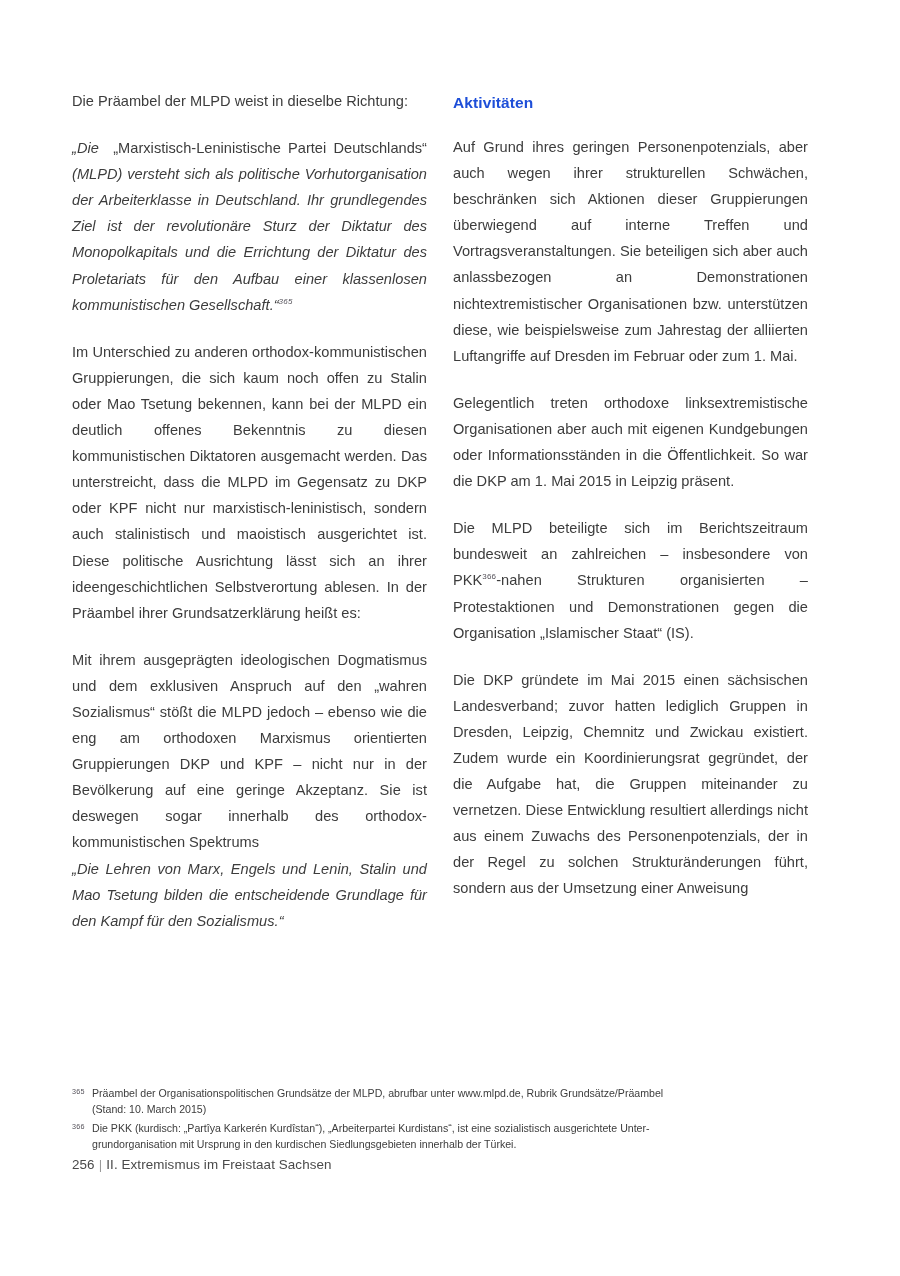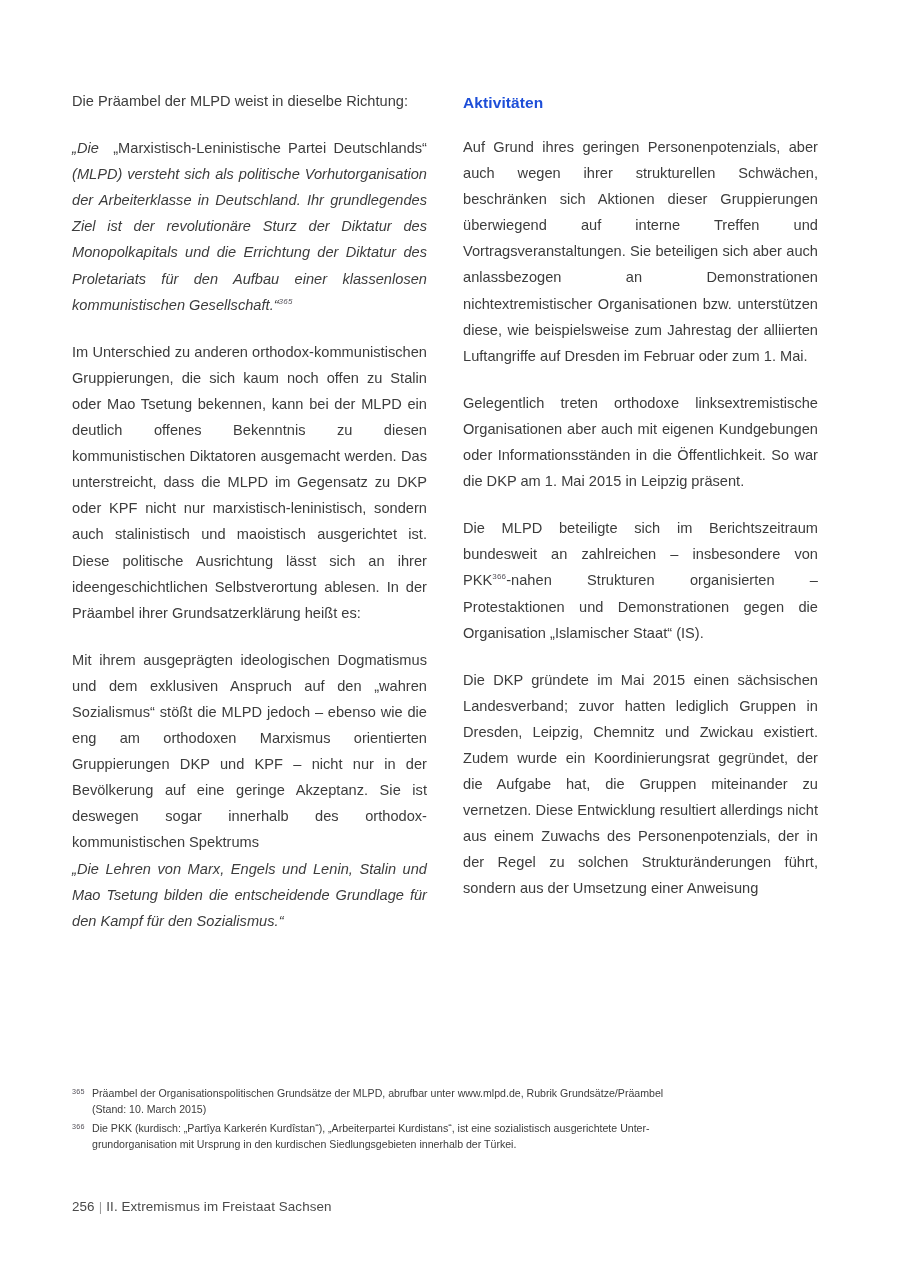--- a/index.html
+++ b/index.html
@@ -25,21 +25,21 @@
   }
 
   
   .columns {
     position: absolute;
     left: 72px;
     top: 88px;
     width: 756px;
     height: 960px;
     display: flex;
-    gap: 36px;
+    gap: 26px;
   }
   .col {
     width: 355px;
     flex: 0 0 355px;
   }
 
   p.para {
     margin: 0 0 21px 0;
     font-size: 14.6px;
     line-height: 26.1px;
@@ -96,21 +96,21 @@
     color: #55525a;
     letter-spacing: 0.2px;
   }
   .footnote .fn-text { display: block; }
   .footnote .fn-cont { display: block; padding-left: 0px; }
 
   
   .page-footer {
     position: absolute;
     left: 72px;
-    top: 1198px;
+    top: 1156px;
     font-size: 13.4px;
     line-height: 18px;
     color: #4a4a4a;
     letter-spacing: 0.1px;
   }
   .page-footer .sep {
     color: #9a9a9a;
     padding: 0 4px;
   }
 </style>

